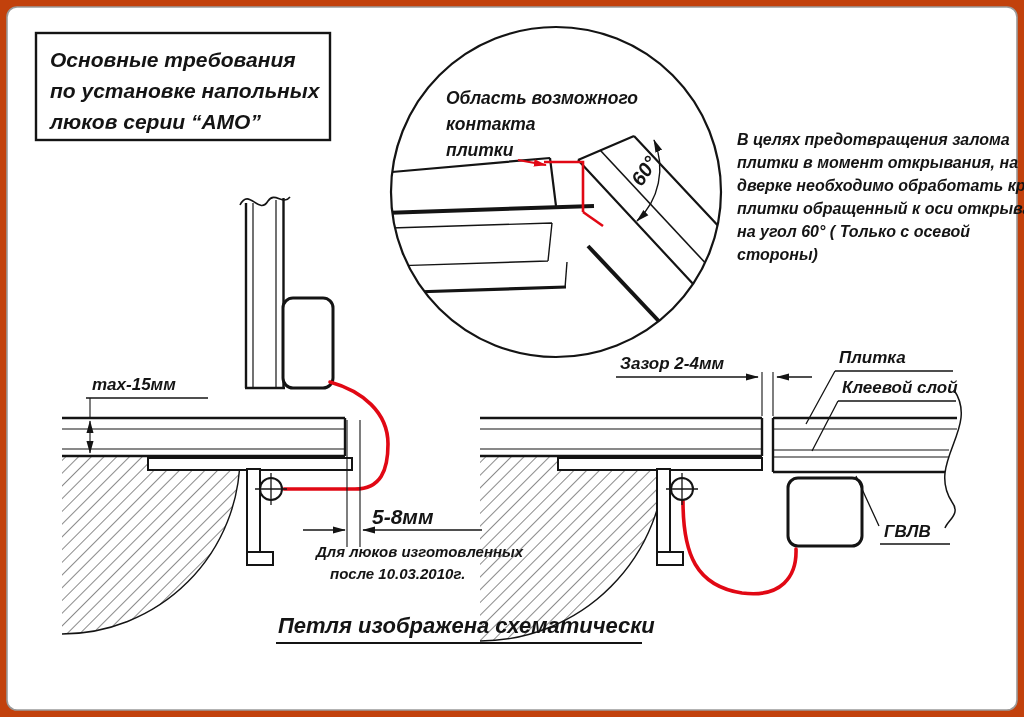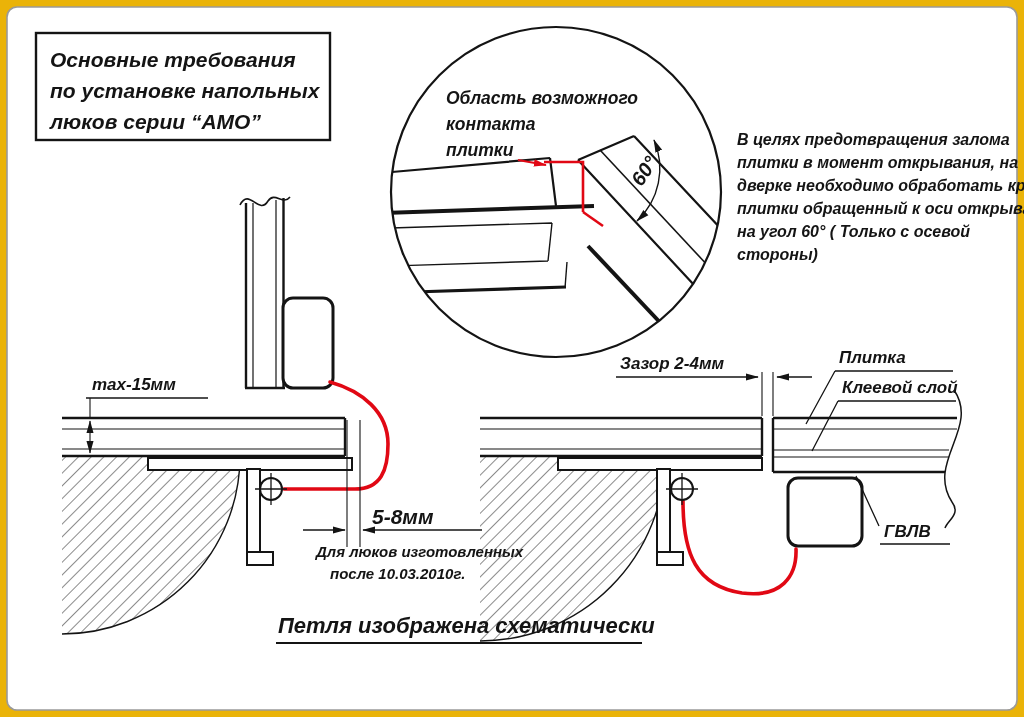--- a/index.html
+++ b/index.html
@@ -1,16 +1,16 @@
 <!DOCTYPE html>
 <html><head>
 <meta charset="utf-8">
 <style>
   html,body{margin:0;padding:0;background:#fff;}
-  .page{width:1024px;height:717px;position:relative;background:#eab308;}
+  .page{width:1024px;height:717px;position:relative;background:#c2410c;}
   svg{display:block;}
   .t{font-family:"Liberation Sans","DejaVu Sans",sans-serif;font-style:italic;font-weight:bold;fill:#141414;}
 </style>
 </head>
 <body>
 
 <div class="page">
 <svg width="1024" height="717" viewBox="0 0 1024 717">
   <defs>
     <marker id="mA" viewBox="0 0 13 9" refX="12.2" refY="4.5" markerWidth="13" markerHeight="9" markerUnits="userSpaceOnUse" orient="auto-start-reverse">

